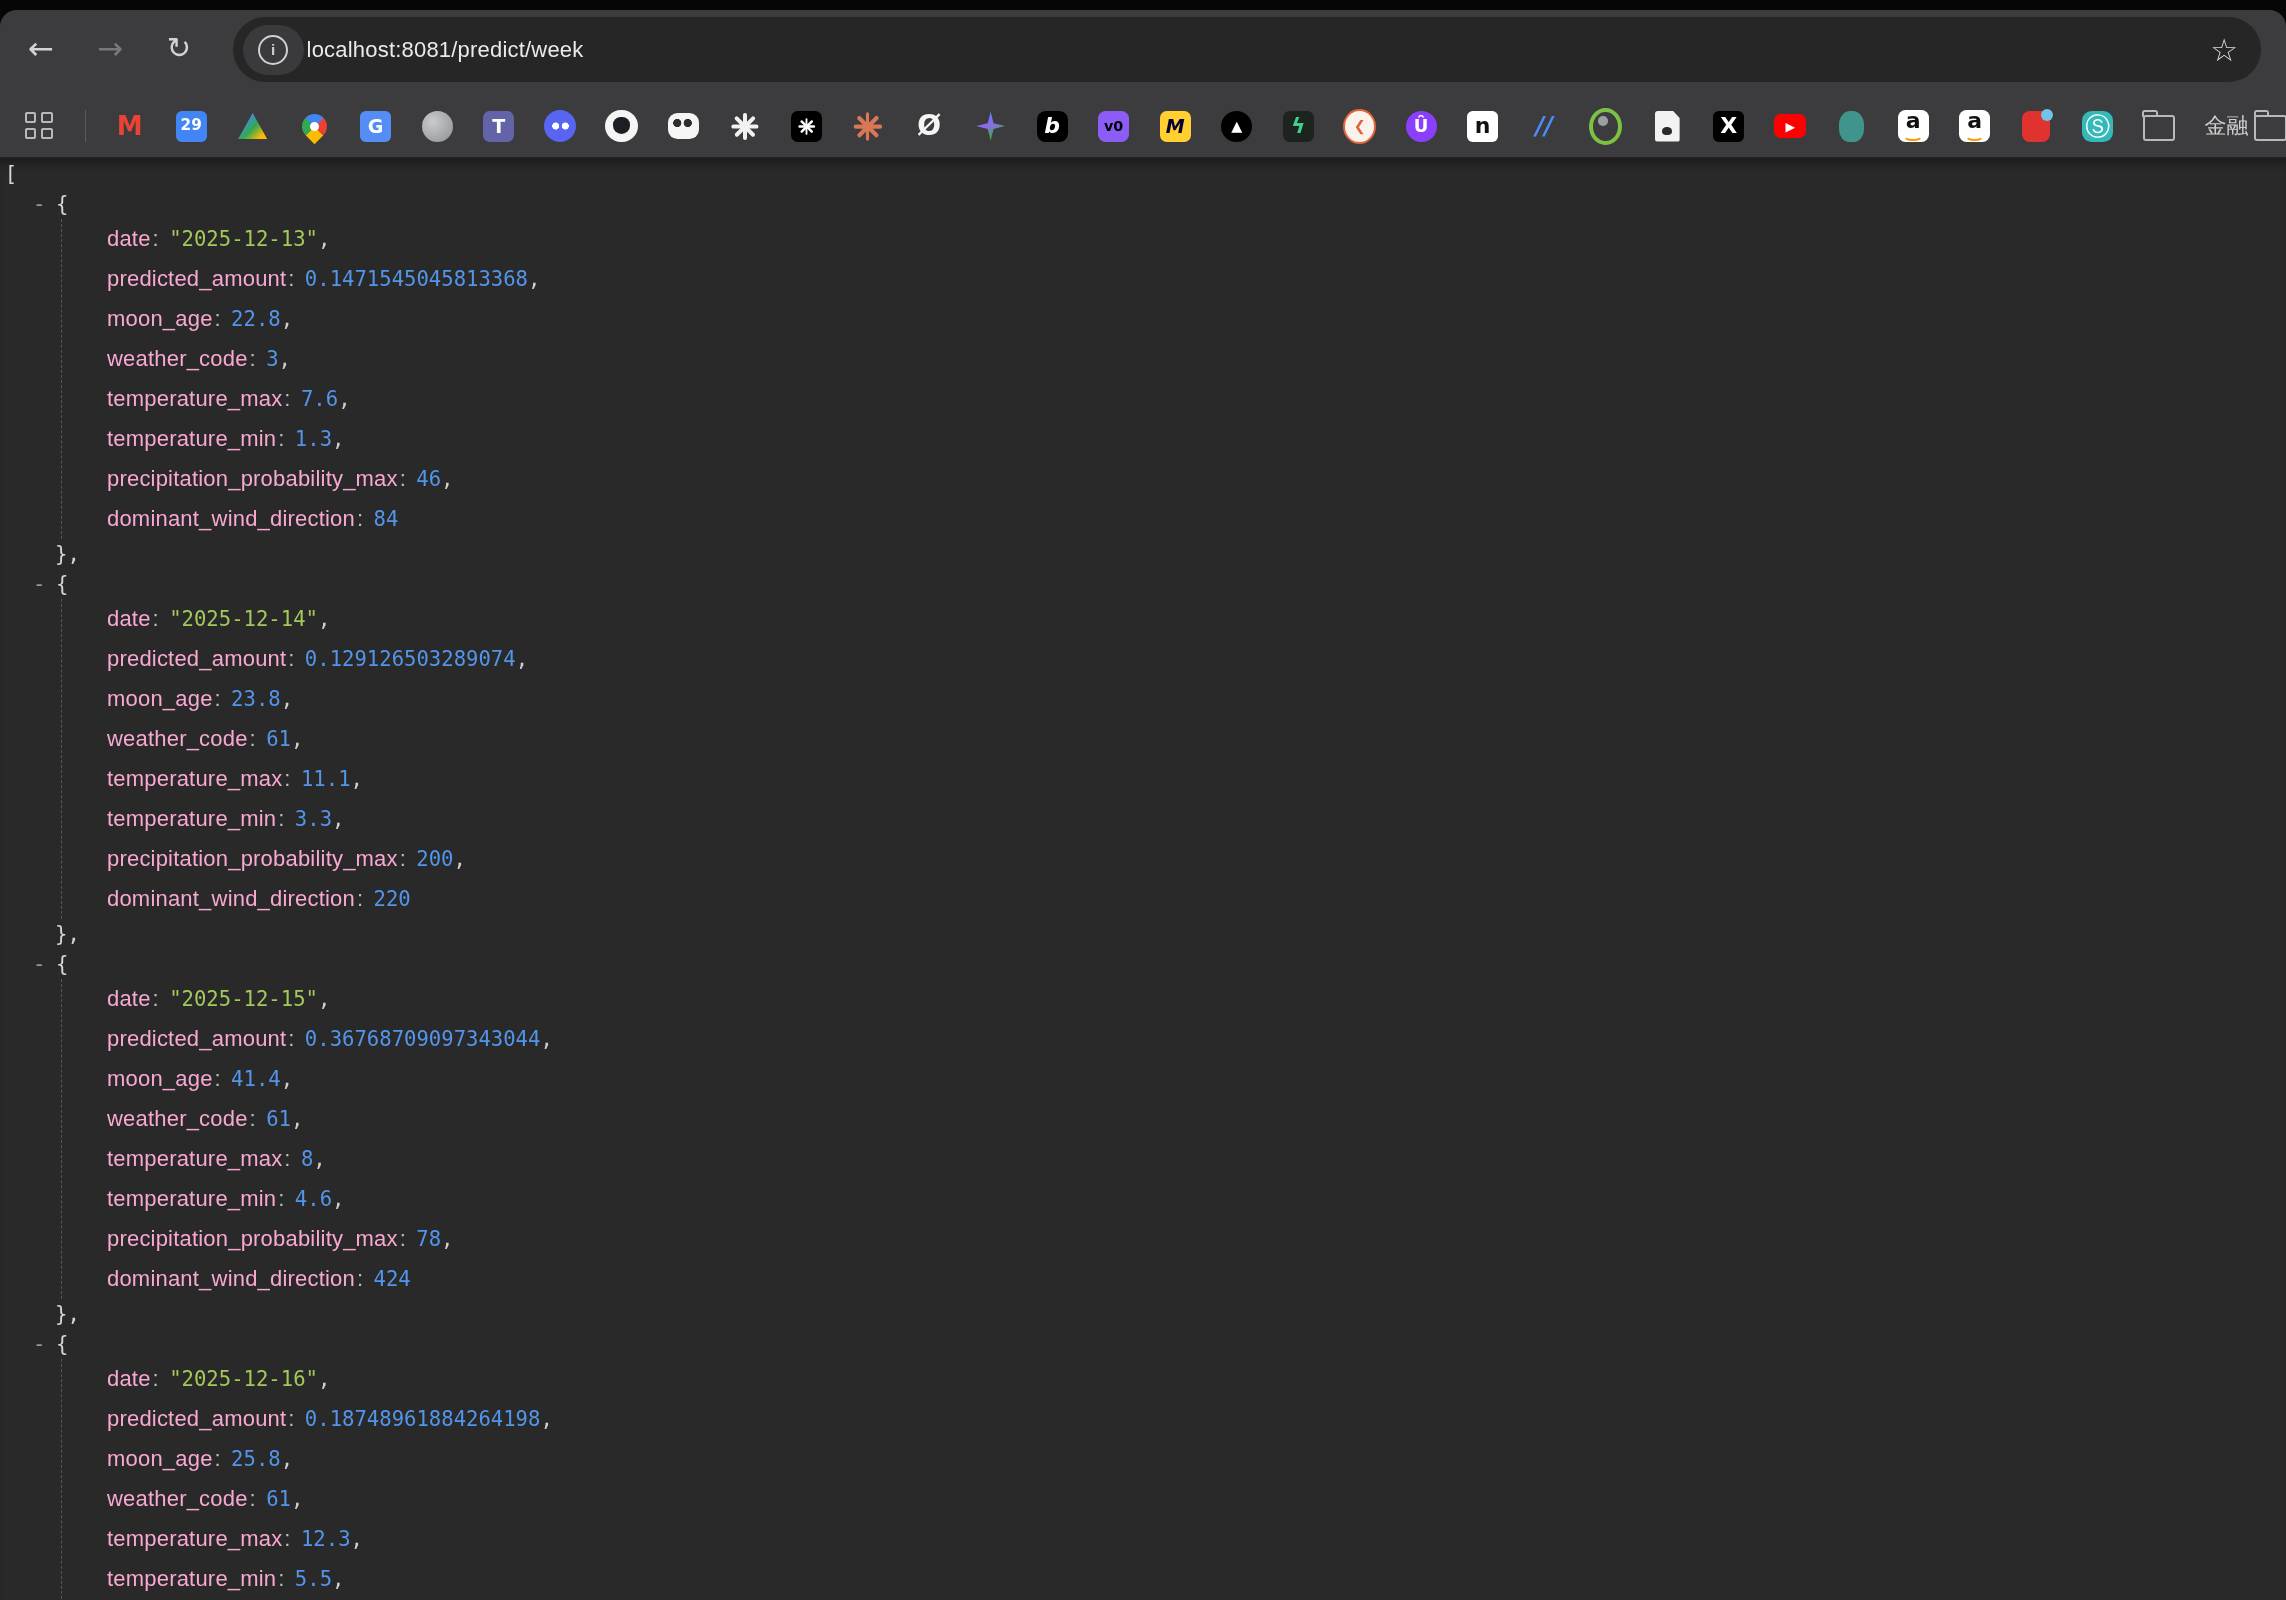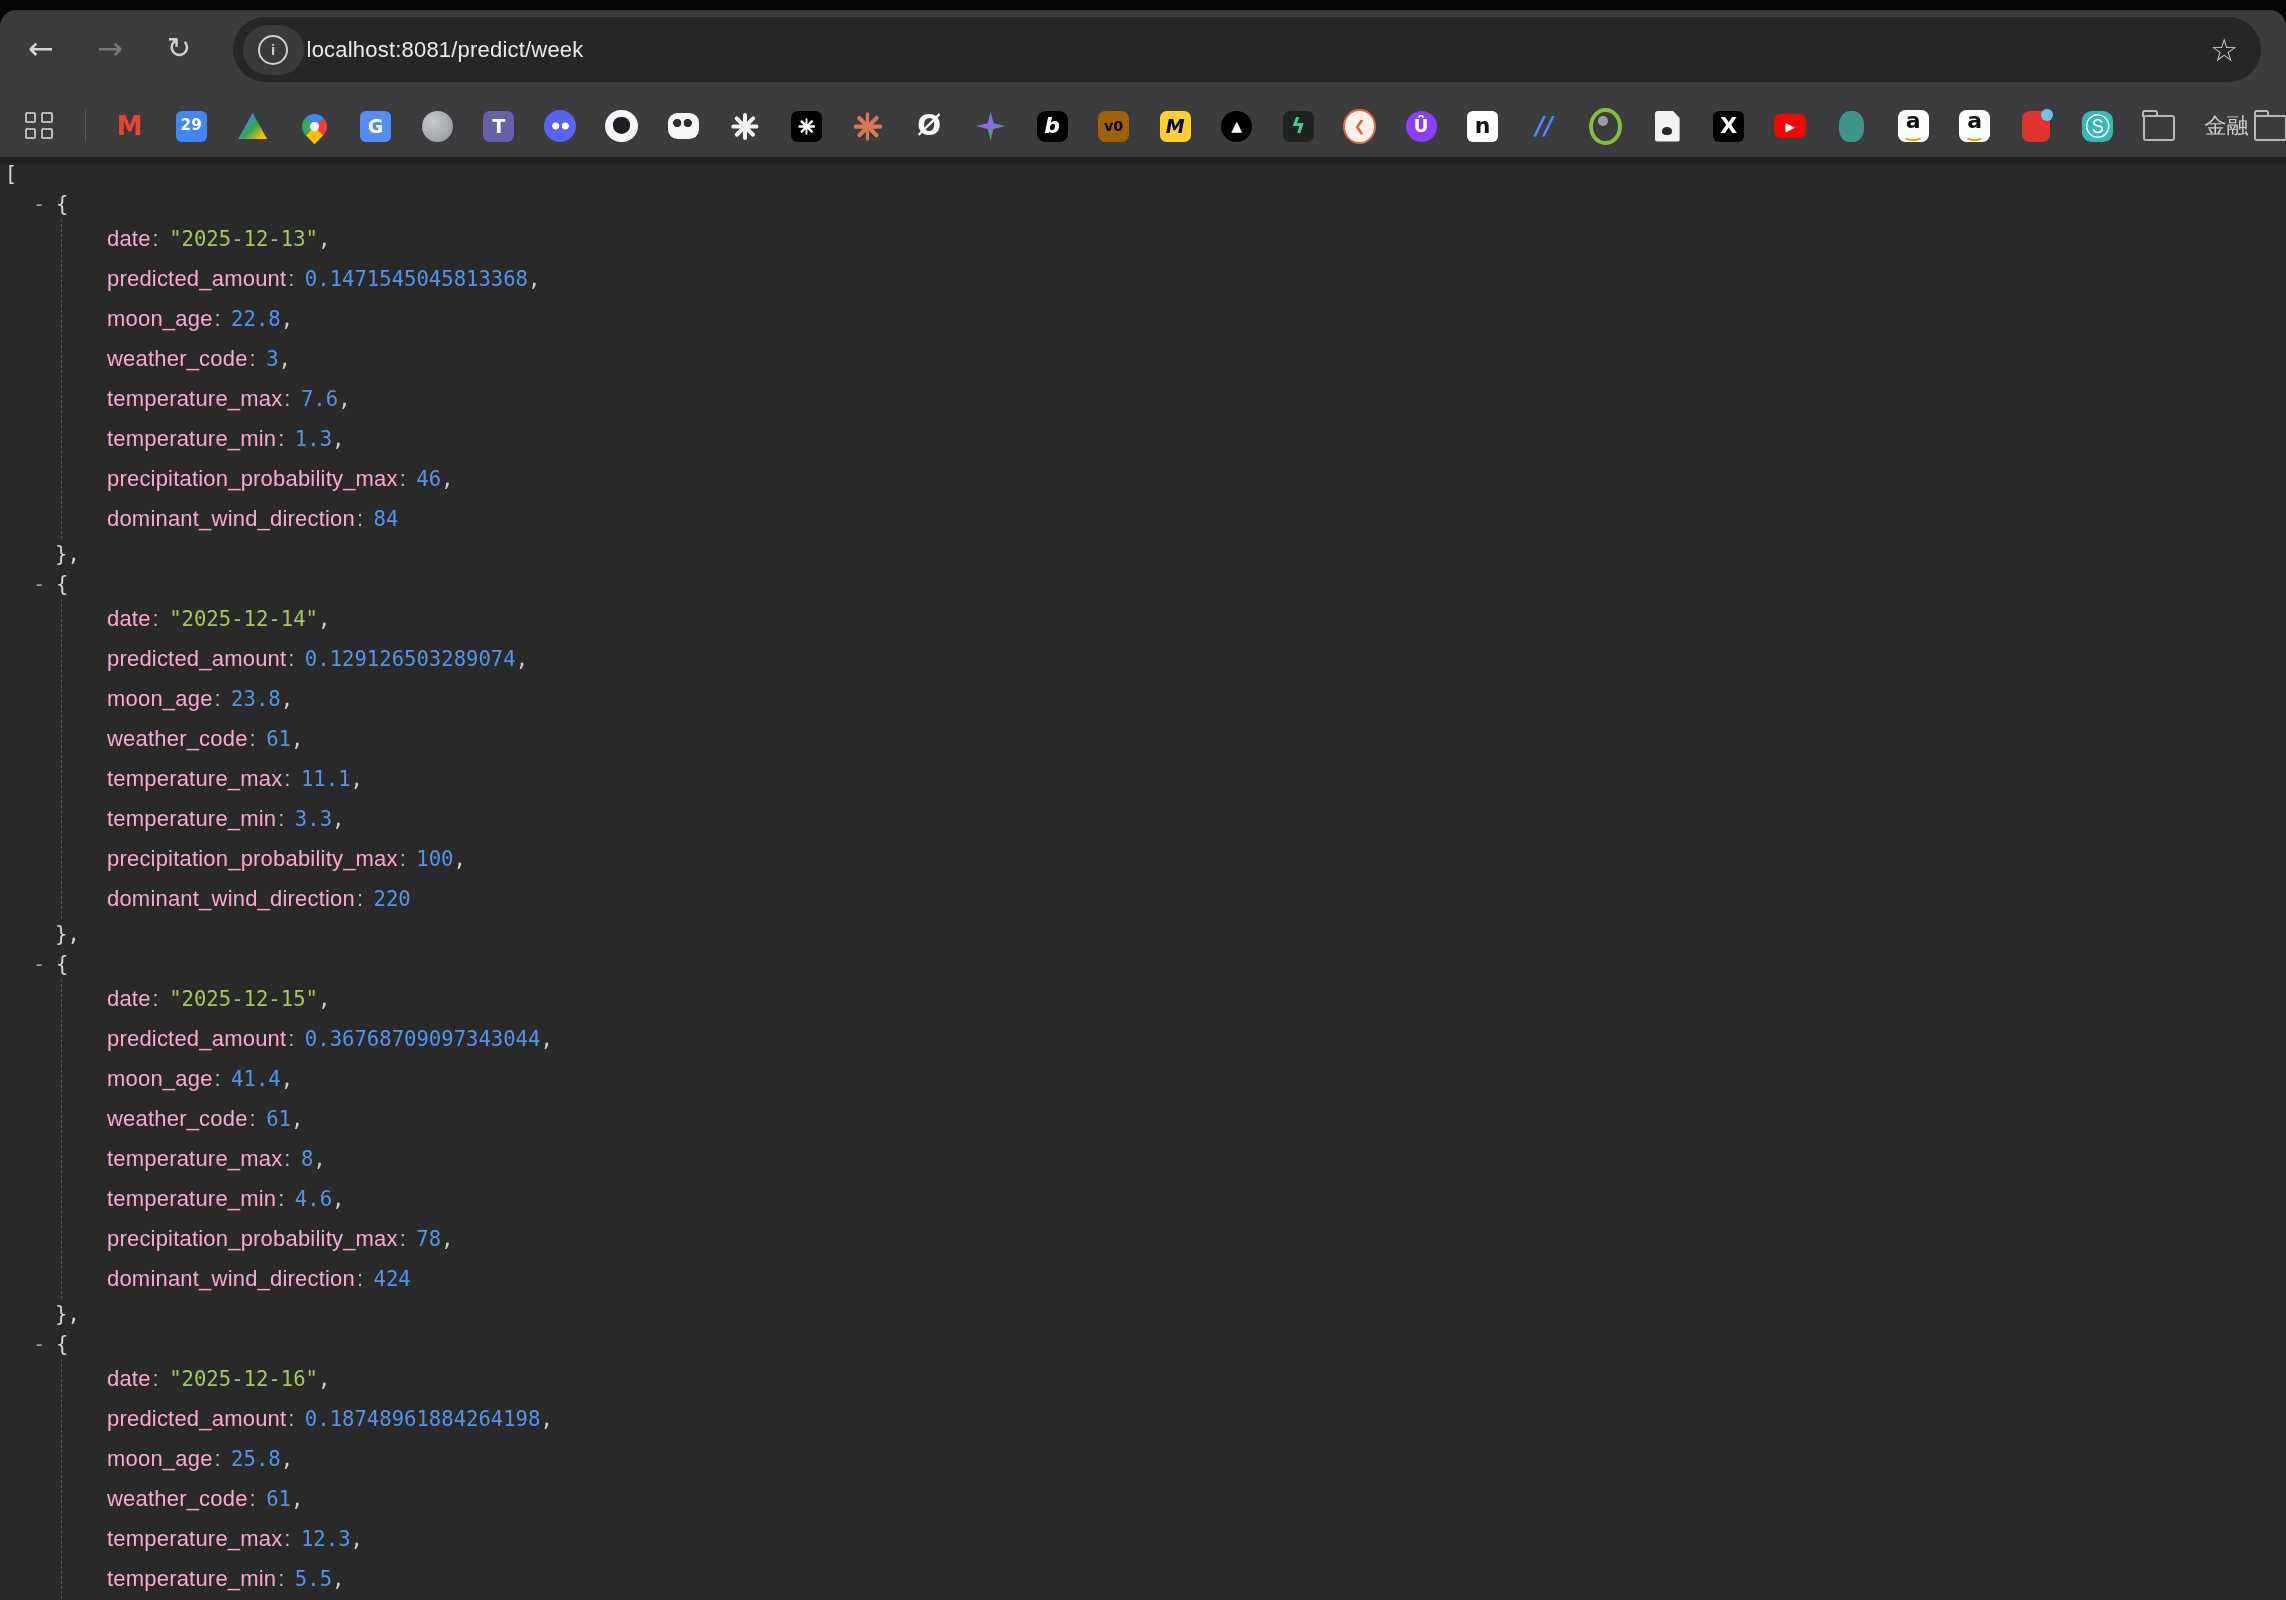--- a/index.html
+++ b/index.html
@@ -199,21 +199,21 @@
         <span class="bm">
           <span class="bm-badge" style="color: rgb(245, 245, 245); border-radius: 0px; font-size: 28px; font-weight: 600;">Ø</span>
         </span>
         <span class="bm">
           <span class="gemini-spark"></span>
         </span>
         <span class="bm">
           <span class="bm-badge" style="background: rgb(0, 0, 0); color: rgb(255, 255, 255); border-radius: 8.6px; font-size: 22px; font-weight: 700; font-style: italic;">b</span>
         </span>
         <span class="bm">
-          <span class="bm-badge" style="background: #a16207; color: rgb(0, 0, 0); border-radius: 7.6px; font-size: 14.3px; font-weight: 700; text-align: center;">v0</span>
+          <span class="bm-badge" style="background: #8b5cf6; color: rgb(0, 0, 0); border-radius: 7.6px; font-size: 14.3px; font-weight: 700; text-align: center;">v0</span>
         </span>
         <span class="bm">
           <span class="bm-badge" style="background: rgb(255, 208, 47); color: rgb(5, 0, 56); border-radius: 6.7px; font-size: 19px; font-weight: 700; font-style: italic;">M</span>
         </span>
         <span class="bm">
           <span class="bm-badge" style="background: rgb(0, 0, 0); color: rgb(255, 255, 255); border-radius: 50%; font-size: 14.3px;">▲</span>
         </span>
         <span class="bm">
           <span class="bm-badge" style="background: rgb(29, 36, 32); color: rgb(62, 207, 142); border-radius: 6.7px; font-size: 22px; font-weight: 700;">ϟ</span>
         </span>
@@ -290,21 +290,21 @@
         </div>
         <div class="record">
           <span class="guide"></span>
           <div class="brow row-open"><span class="jtoggle">-</span><span>{</span></div>
           <div class="jrow"><span class="jkey">date</span><span class="jcolon">:</span><span class="jval v-string">"2025-12-14"</span><span class="jcomma">,</span></div>
           <div class="jrow"><span class="jkey">predicted_amount</span><span class="jcolon">:</span><span class="jval v-number">0.129126503289074</span><span class="jcomma">,</span></div>
           <div class="jrow"><span class="jkey">moon_age</span><span class="jcolon">:</span><span class="jval v-number">23.8</span><span class="jcomma">,</span></div>
           <div class="jrow"><span class="jkey">weather_code</span><span class="jcolon">:</span><span class="jval v-number">61</span><span class="jcomma">,</span></div>
           <div class="jrow"><span class="jkey">temperature_max</span><span class="jcolon">:</span><span class="jval v-number">11.1</span><span class="jcomma">,</span></div>
           <div class="jrow"><span class="jkey">temperature_min</span><span class="jcolon">:</span><span class="jval v-number">3.3</span><span class="jcomma">,</span></div>
-          <div class="jrow"><span class="jkey">precipitation_probability_max</span><span class="jcolon">:</span><span class="jval v-number">100</span><span class="jcomma">,</span></div>
+          <div class="jrow"><span class="jkey">precipitation_probability_max</span><span class="jcolon">:</span><span class="jval v-number">200</span><span class="jcomma">,</span></div>
           <div class="jrow"><span class="jkey">dominant_wind_direction</span><span class="jcolon">:</span><span class="jval v-number">220</span></div>
           <div class="brow row-close"><span>},</span></div>
         </div>
         <div class="record">
           <span class="guide"></span>
           <div class="brow row-open"><span class="jtoggle">-</span><span>{</span></div>
           <div class="jrow"><span class="jkey">date</span><span class="jcolon">:</span><span class="jval v-string">"2025-12-15"</span><span class="jcomma">,</span></div>
           <div class="jrow"><span class="jkey">predicted_amount</span><span class="jcolon">:</span><span class="jval v-number">0.36768709097343044</span><span class="jcomma">,</span></div>
           <div class="jrow"><span class="jkey">moon_age</span><span class="jcolon">:</span><span class="jval v-number">41.4</span><span class="jcomma">,</span></div>
           <div class="jrow"><span class="jkey">weather_code</span><span class="jcolon">:</span><span class="jval v-number">61</span><span class="jcomma">,</span></div>

